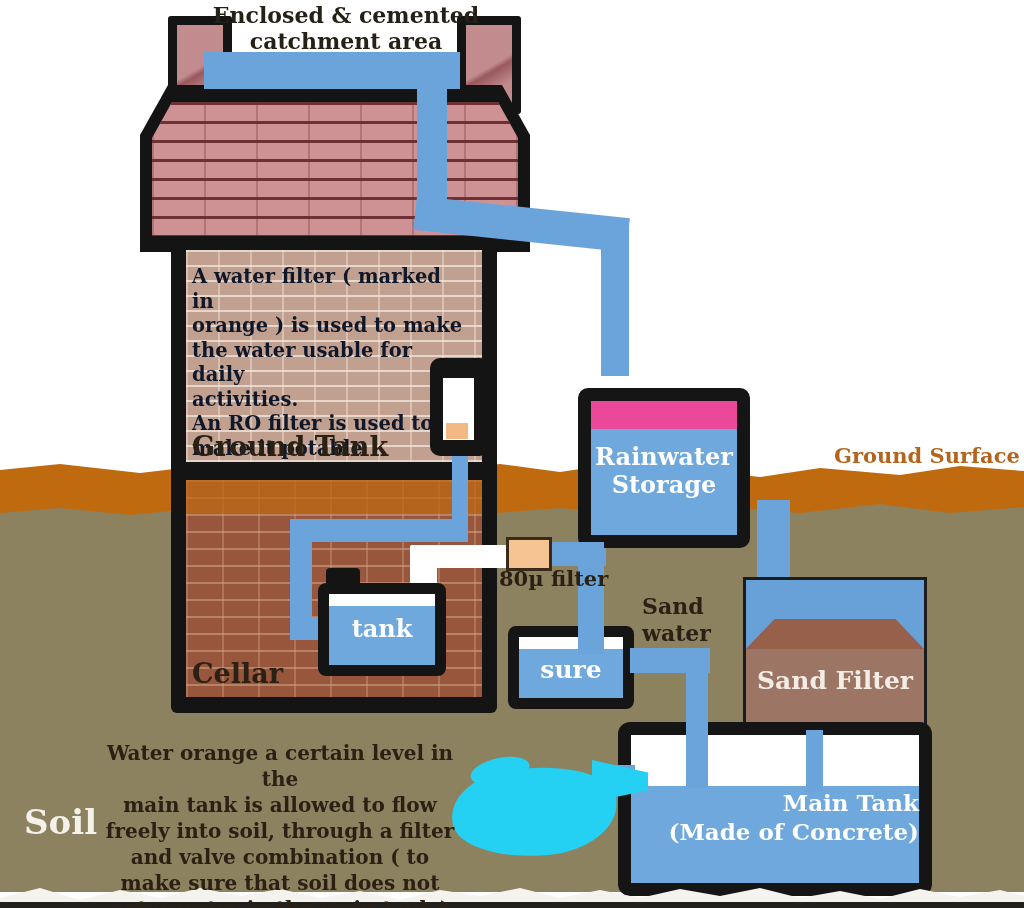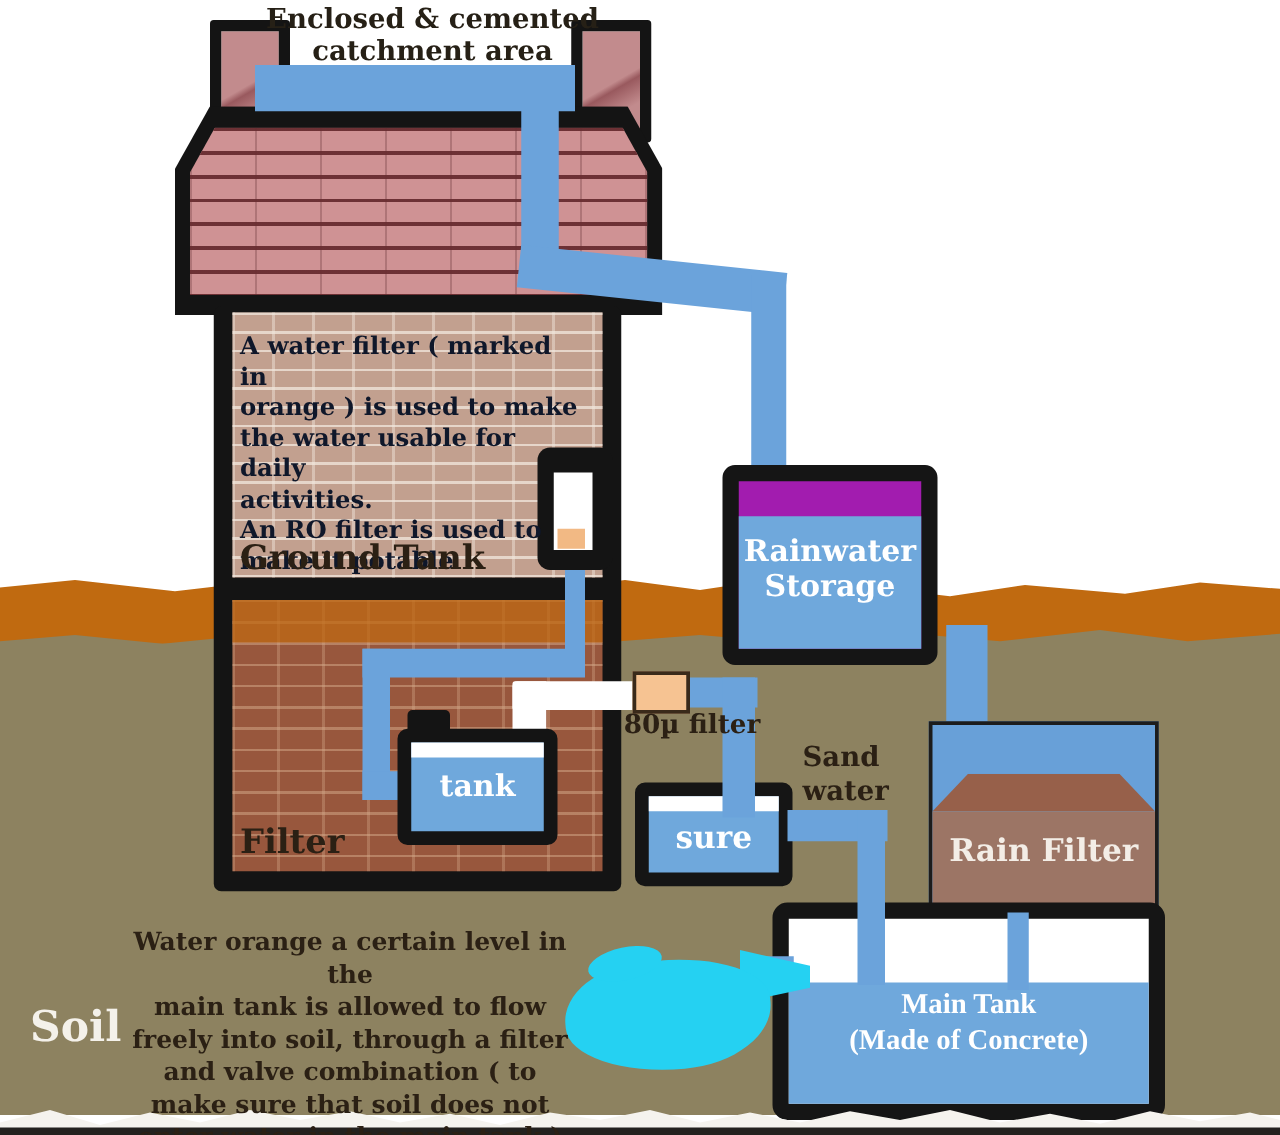--- a/index.html
+++ b/index.html
@@ -61,35 +61,35 @@
   .p-white-v{left:410px;top:545px;width:27px;height:50px;background:#ffffff;z-index:31;border-radius:4px 0 0 0;}
   .p-f-right{left:546px;top:542px;width:60px;height:24px;}
   .p-pump-in{left:578px;top:542px;width:26px;height:112px;}
   .p-pump-out{left:630px;top:648px;width:80px;height:25px;}
   .p-tank-in1{left:686px;top:648px;width:22px;height:140px;}
   .p-storage-out{left:757px;top:500px;width:33px;height:85px;}
   .p-sand-out{left:806px;top:730px;width:17px;height:62px;}
   .p-overflow{left:597px;top:765px;width:38px;height:28px;}
 
   
-  .storage{left:578px;top:372px;width:172px;height:160px;border:13px solid #151515;border-radius:10px;
-    background:#a21caf;z-index:40;box-sizing:border-box;}
+  .storage{left:578px;top:388px;width:172px;height:160px;border:13px solid #151515;border-radius:10px;
+    background:#ec4899;z-index:40;box-sizing:border-box;}
   .storage .water{position:absolute;left:0;right:0;bottom:0;height:106px;background:#6fa8dc;}
   .storage .lbl{position:absolute;left:0;right:0;top:42px;text-align:center;color:#fff;font-size:24px;line-height:28px;}
 
   .sand{left:743px;top:577px;width:184px;height:159px;border:3px solid #1c1c1c;background:#68a0d8;z-index:40;box-sizing:border-box;}
   .sand .body{position:absolute;left:0;right:0;bottom:0;height:84px;background:#9c7565;}
   .sand .mound{position:absolute;left:0;right:0;bottom:84px;height:30px;background:#97604a;
     clip-path:polygon(0 100%,16% 0,84% 0,100% 100%);}
   .sand .lbl{position:absolute;left:0;right:0;top:86px;text-align:center;color:#f3ede6;font-size:25px;}
 
   .maintank{left:618px;top:722px;width:314px;height:174px;border:13px solid #151515;border-radius:12px;
     background:#ffffff;z-index:40;box-sizing:border-box;}
   .maintank .water{position:absolute;left:0;right:0;bottom:0;height:97px;background:#6fa8dc;}
-  .maintank .lbl{position:absolute;left:0;right:0;top:53px;text-align:center;color:#fff;font-size:23px;line-height:29px;font-family:Liberation Serif, serif;}
+  .maintank .lbl{position:absolute;left:0;right:0;top:53px;text-align:right;color:#fff;font-size:23px;line-height:29px;}
 
   .pump{left:508px;top:626px;width:126px;height:83px;border:11px solid #151515;border-radius:8px;
     background:#6fa8dc;z-index:40;box-sizing:border-box;}
   .pump .stripe{position:absolute;left:0;right:0;top:0;height:12px;background:#ffffff;}
   .pump .lbl{position:absolute;left:0;right:0;top:18px;text-align:center;color:#fff;font-size:25px;}
 
   .ctank-lid{left:326px;top:568px;width:34px;height:22px;background:#141414;border-radius:4px;z-index:39;}
   .ctank{left:318px;top:583px;width:128px;height:93px;border:11px solid #141414;border-radius:8px;
     background:#6fa8dc;z-index:40;box-sizing:border-box;}
   .ctank .stripe{position:absolute;left:0;right:0;top:0;height:12px;background:#ffffff;}
@@ -157,21 +157,21 @@
 
   <div class="abs storage">
     <div class="water"></div>
     <div class="lbl pre">Rainwater
 Storage</div>
   </div>
 
   <div class="abs sand">
     <div class="body"></div>
     <div class="mound"></div>
-    <div class="lbl">Rain Filter</div>
+    <div class="lbl">Sand Filter</div>
   </div>
 
   <div class="abs maintank">
     <div class="water"></div>
     <div class="lbl pre">Main Tank
 (Made of Concrete)</div>
   </div>
 
   <div class="abs pump">
     <div class="stripe"></div>
@@ -195,21 +195,22 @@
 
   <div class="abs t title pre">Enclosed &amp; cemented
 catchment area</div>
   <div class="abs t note pre">A water filter ( marked in
 orange ) is used to make
 the water usable for daily
 activities.
 An RO filter is used to
 make it potable</div>
   <div class="abs t gf">Ground Tank</div>
-  <div class="abs t cellar">Filter</div>
+  <div class="abs t cellar">Cellar</div>
+  <div class="abs t gsurf">Ground Surface</div>
   <div class="abs t uflab">80µ filter</div>
   <div class="abs t rainw pre">Sand
 water</div>
   <div class="abs t soil-lbl">Soil</div>
   <div class="abs t foot pre">Water orange a certain level in the
 main tank is allowed to flow
 freely into soil, through a filter
 and valve combination ( to
 make sure that soil does not
 enter water in the main tank )</div>

